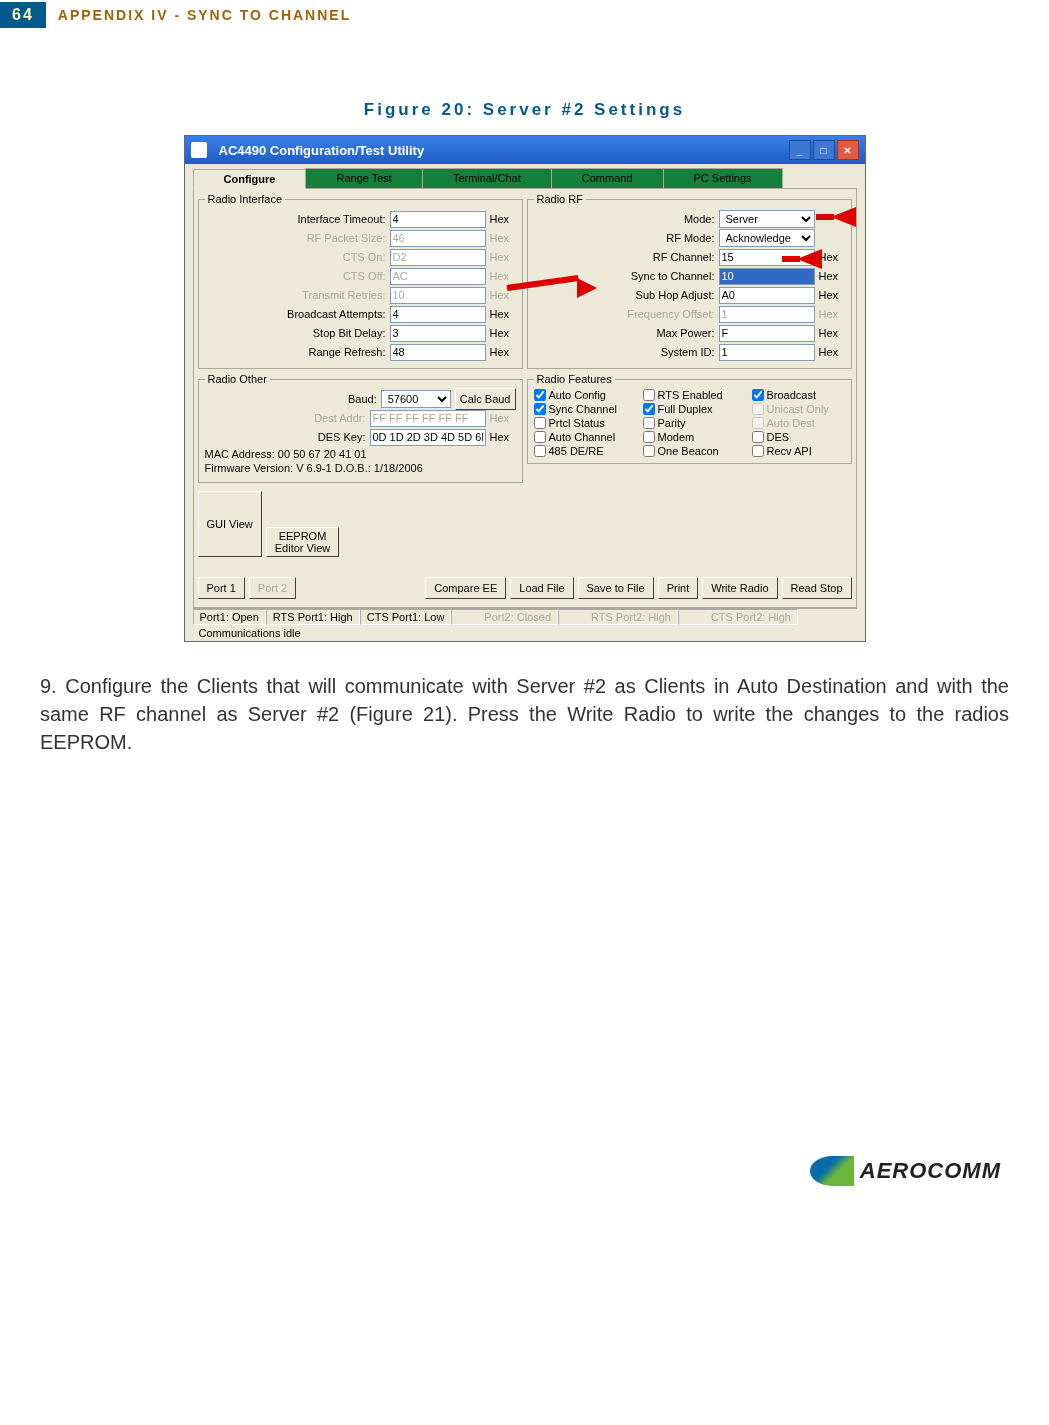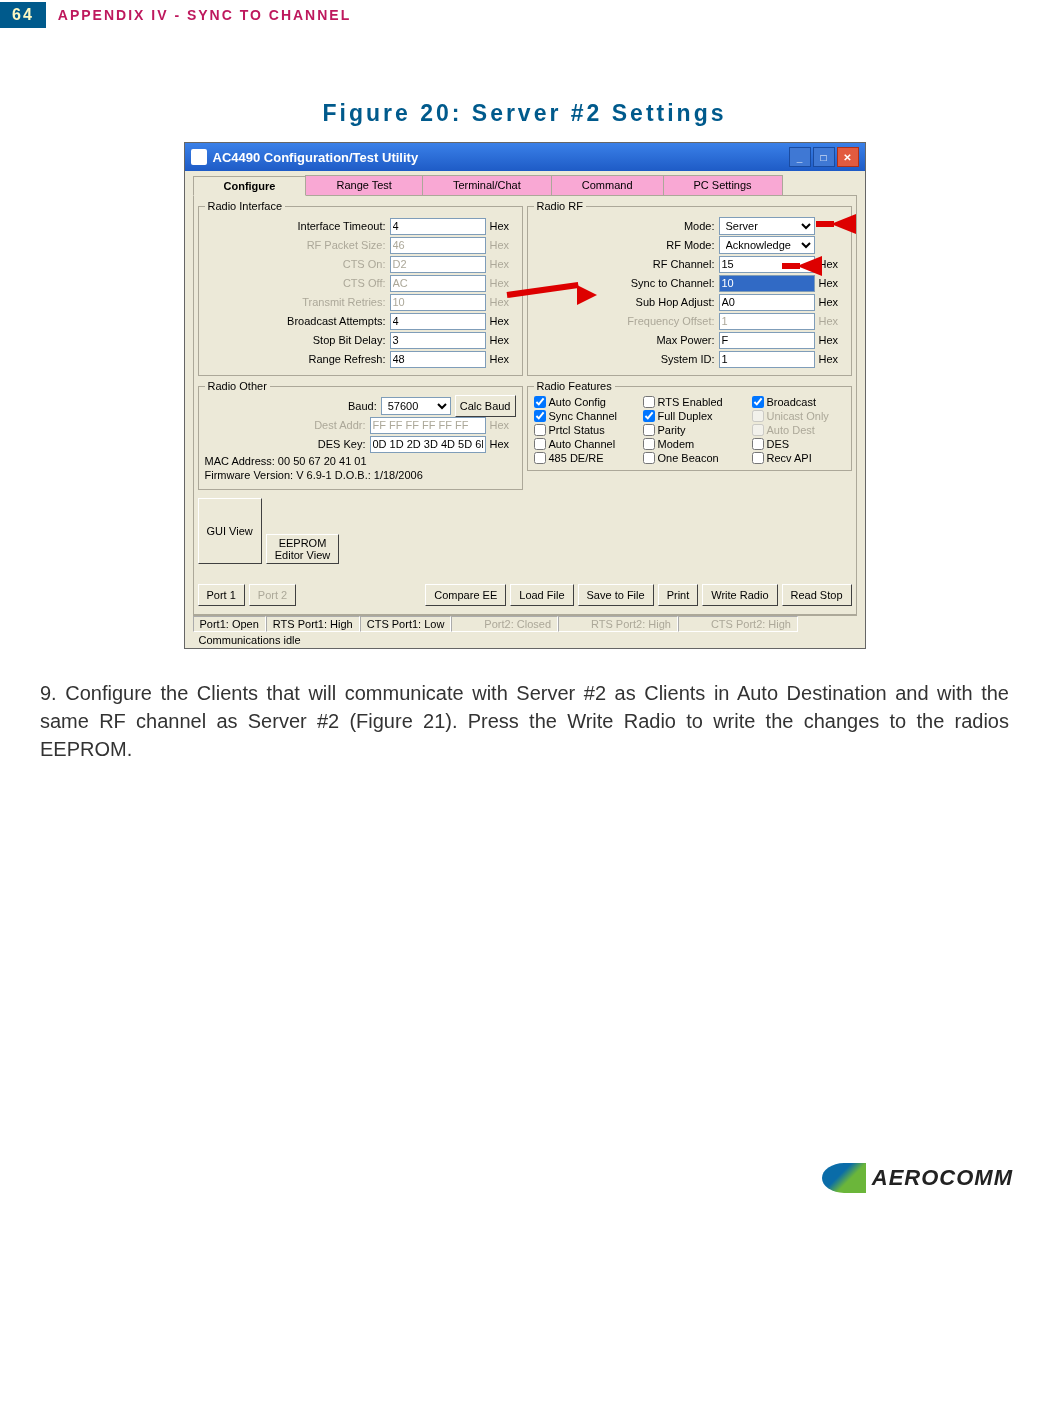--- a/index.html
+++ b/index.html
@@ -1,30 +1,30 @@
 <!DOCTYPE html>
 <html><head>
 <meta charset="utf-8">
 <style>
   body { margin:0; font-family: Arial, Helvetica, sans-serif; background:#fff; color:#000; width:1049px; }
   .page-tab { display:flex; align-items:center; height:30px; }
   .page-num { background:#005a8c; color:#fef9c3; font-weight:bold; padding:4px 12px; letter-spacing:2px; }
-  .appendix-title { color:#be185d; font-weight:bold; letter-spacing:2px; margin-left:12px; font-size:14px; }
-  .figure-caption { text-align:center; color:#005a8c; font-weight:bold; letter-spacing:3px; font-size:23px; margin:70px 0 15px 0; }
+  .appendix-title { color:#a16207; font-weight:bold; letter-spacing:2px; margin-left:12px; font-size:14px; }
+  .figure-caption { text-align:center; color:#005a8c; font-weight:bold; letter-spacing:3px; font-size:17px; margin:70px 0 15px 0; }
   .screenshot-wrap { display:flex; justify-content:center; margin-bottom:30px; }
   .screenshot { width:680px; border:1px solid #666; background:#ece9d8; font-family:"Tahoma","MS Sans Serif",sans-serif; font-size:11px; position:relative; }
   .titlebar { background:linear-gradient(to bottom,#3a80e8,#1e5bc6); color:#fff; font-weight:bold; padding:4px 6px; display:flex; align-items:center; justify-content:space-between; font-size:13px;}
-  .title-left { display:flex; align-items:center; gap:6px;}
+  .title-left { display:flex; align-items:center; gap:12px;}
   .app-icon { width:16px; height:16px; background:#fff; border-radius:2px; display:inline-block;}
   .winbtns { display:flex; gap:2px;}
   .winbtn { width:20px; height:18px; background:#3f78d4; border:1px solid #1a4ba0; color:#fff; display:flex; align-items:center; justify-content:center; font-size:10px; font-weight:bold;}
   .winbtn.close { background:#e25b3f; border-color:#b03018;}
   .client { background:#ece9d8; padding:4px 8px 0 8px; }
   .tabs { display:flex; border-bottom:1px solid #aca899; }
-  .tab { padding:3px 30px; border:1px solid #aca899; border-bottom:none; background:#f9a8d4; margin-right:-1px; position:relative; font-size:11px;}
+  .tab { padding:3px 30px; border:1px solid #aca899; border-bottom:none; background:#15803d; margin-right:-1px; position:relative; font-size:11px;}
   .tab.active { background:#ece9d8; font-weight:bold; border-bottom:1px solid #ece9d8; top:1px;}
   .tabpanel { border:1px solid #aca899; border-top:none; background:#ece9d8; padding:4px; display:flex; gap:4px; min-height:320px; flex-wrap:wrap;}
   .col { width:calc(50% - 2px); display:flex; flex-direction:column; gap:4px;}
   fieldset { border:1px solid #aca899; padding:4px 6px 6px 6px; margin:0; }
   legend { font-size:11px; padding:0 3px; }
   .row { display:flex; align-items:center; justify-content:flex-end; gap:4px; margin:1px 0; height:18px;}
   .row label { flex:0 0 110px; text-align:right; font-size:11px;}
   .row.dis label, .row.dis .suf { color:#aca899; }
   .txt { width:90px; height:15px; border:1px solid #7f9db9; background:#fff; font-size:11px; padding:0 2px; font-family:inherit;}
   .txt.sel { background:#316ac5; color:#fff; }
@@ -38,21 +38,21 @@
   .chk.dis { color:#aca899; }
   .chk input { margin:0; width:12px; height:12px;}
   .viewbtns { display:flex; gap:4px; padding:4px 0 12px 0;}
   .bottom-btns { display:flex; justify-content:space-between; padding:4px 0;}
   .bottom-btns .left-grp, .bottom-btns .right-grp { display:flex; gap:4px;}
   .statusbar { display:flex; border-top:1px solid #aca899; background:#ece9d8; font-size:11px;}
   .statusbar span { border:1px inset #fff; padding:1px 6px;}
   .statusbar .dis { color:#aca899;padding-left:32px;}
   .commline { font-size:11px; padding:2px 6px;}
   .body-text { padding:0 40px; font-size:20px; line-height:1.4; color:#333; text-align:justify;}
-  .logo-row { display:flex; justify-content:flex-end; padding:20px 36px;text-align:right; }
+  .logo-row { display:flex; justify-content:flex-end; padding:20px 48px;text-align:right; }
   .logo { display:flex; align-items:center; gap:6px; }
   .logo-swoosh { width:44px; height:30px; background:linear-gradient(135deg,#0a6ca8 40%,#6bb63a 60%); border-radius:50% 0 0 50%; }
   .logo-text { font-weight:bold; font-style:italic; font-size:22px; letter-spacing:1px; color:#222;}
   .arrow { position:absolute; pointer-events:none; }
   .arrow svg { overflow:visible; }
 </style>
 </head>
 <body>
 
 <div class="page-tab">

